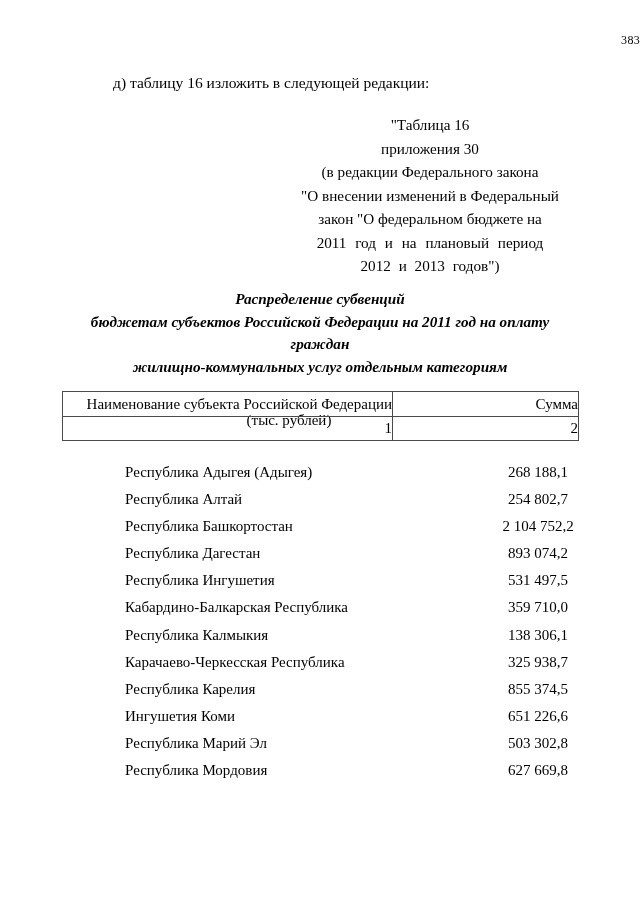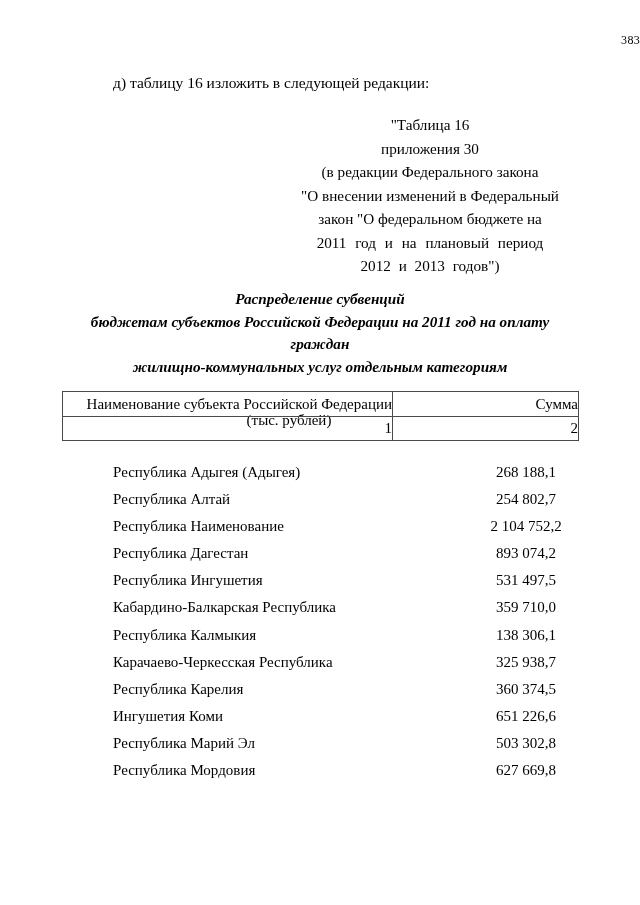--- a/index.html
+++ b/index.html
@@ -103,21 +103,21 @@
     line-height: 24px;
   }
   .data-table col.c-name { width: 330px; }
   .data-table col.c-sum  { width: 186px; }
   .data-table tr.row-numbering td { height: 23px; line-height: 23px; }
 
   
   .rows {
     position: absolute;
     top: 464px;
-    left: 0;
+    left: 12px;
     width: 556px;
     padding-left: 47px;
   }
   .data-row {
     position: relative;
     height: 27.1px;
     font-size: 15px;
   }
   .data-row .rname {
     position: absolute;
@@ -182,21 +182,21 @@
   <div class="rows">
     <div class="data-row">
       <span class="rname">Республика Адыгея (Адыгея)</span>
       <span class="rvalue">268 188,1</span>
     </div>
     <div class="data-row">
       <span class="rname">Республика Алтай</span>
       <span class="rvalue">254 802,7</span>
     </div>
     <div class="data-row">
-      <span class="rname">Республика Наименование</span>
+      <span class="rname">Республика Башкортостан</span>
       <span class="rvalue">2 104 752,2</span>
     </div>
     <div class="data-row">
       <span class="rname">Республика Дагестан</span>
       <span class="rvalue">893 074,2</span>
     </div>
     <div class="data-row">
       <span class="rname">Республика Ингушетия</span>
       <span class="rvalue">531 497,5</span>
     </div>
@@ -207,21 +207,21 @@
     <div class="data-row">
       <span class="rname">Республика Калмыкия</span>
       <span class="rvalue">138 306,1</span>
     </div>
     <div class="data-row">
       <span class="rname">Карачаево-Черкесская Республика</span>
       <span class="rvalue">325 938,7</span>
     </div>
     <div class="data-row">
       <span class="rname">Республика Карелия</span>
-      <span class="rvalue">360 374,5</span>
+      <span class="rvalue">855 374,5</span>
     </div>
     <div class="data-row">
       <span class="rname">Ингушетия Коми</span>
       <span class="rvalue">651 226,6</span>
     </div>
     <div class="data-row">
       <span class="rname">Республика Марий Эл</span>
       <span class="rvalue">503 302,8</span>
     </div>
     <div class="data-row">

